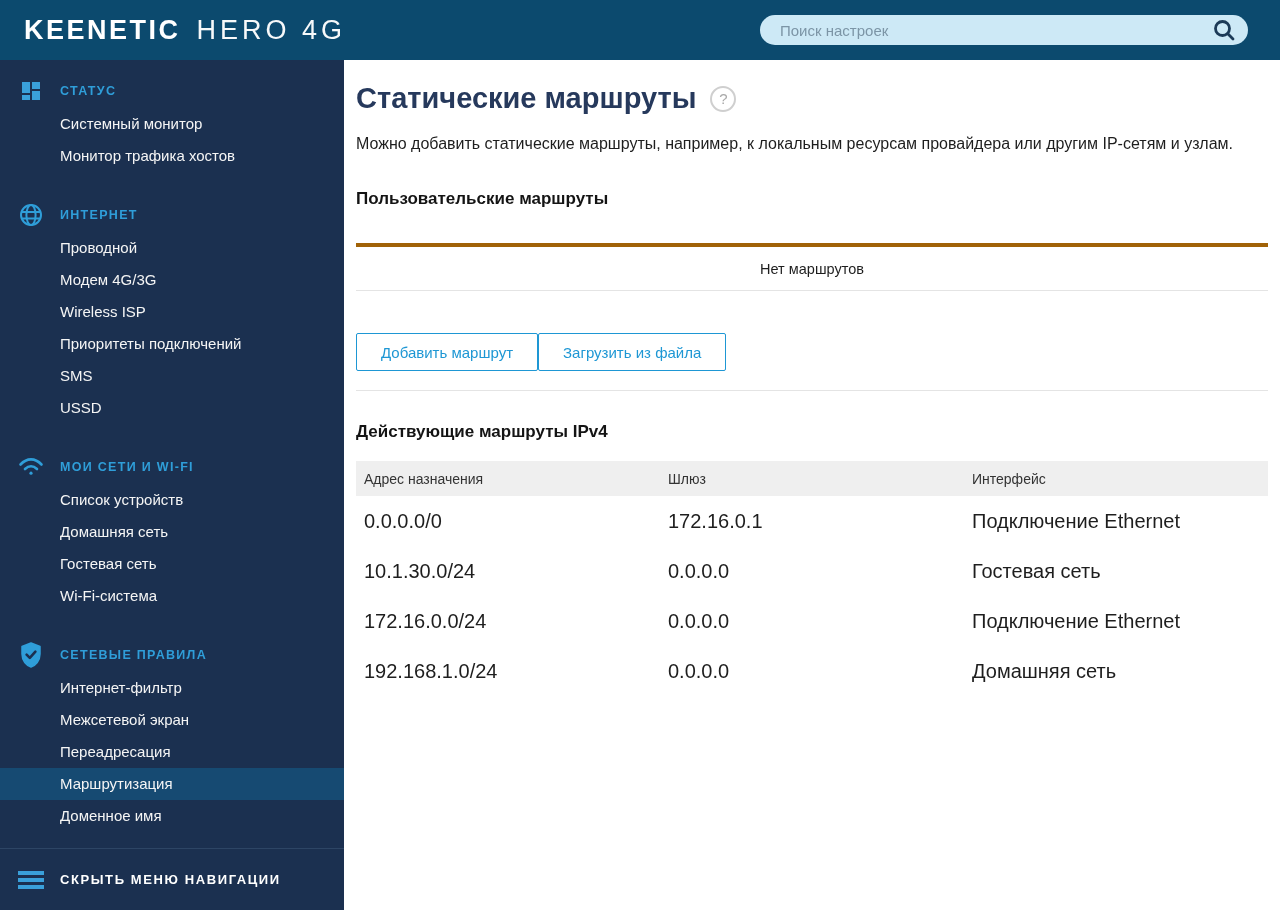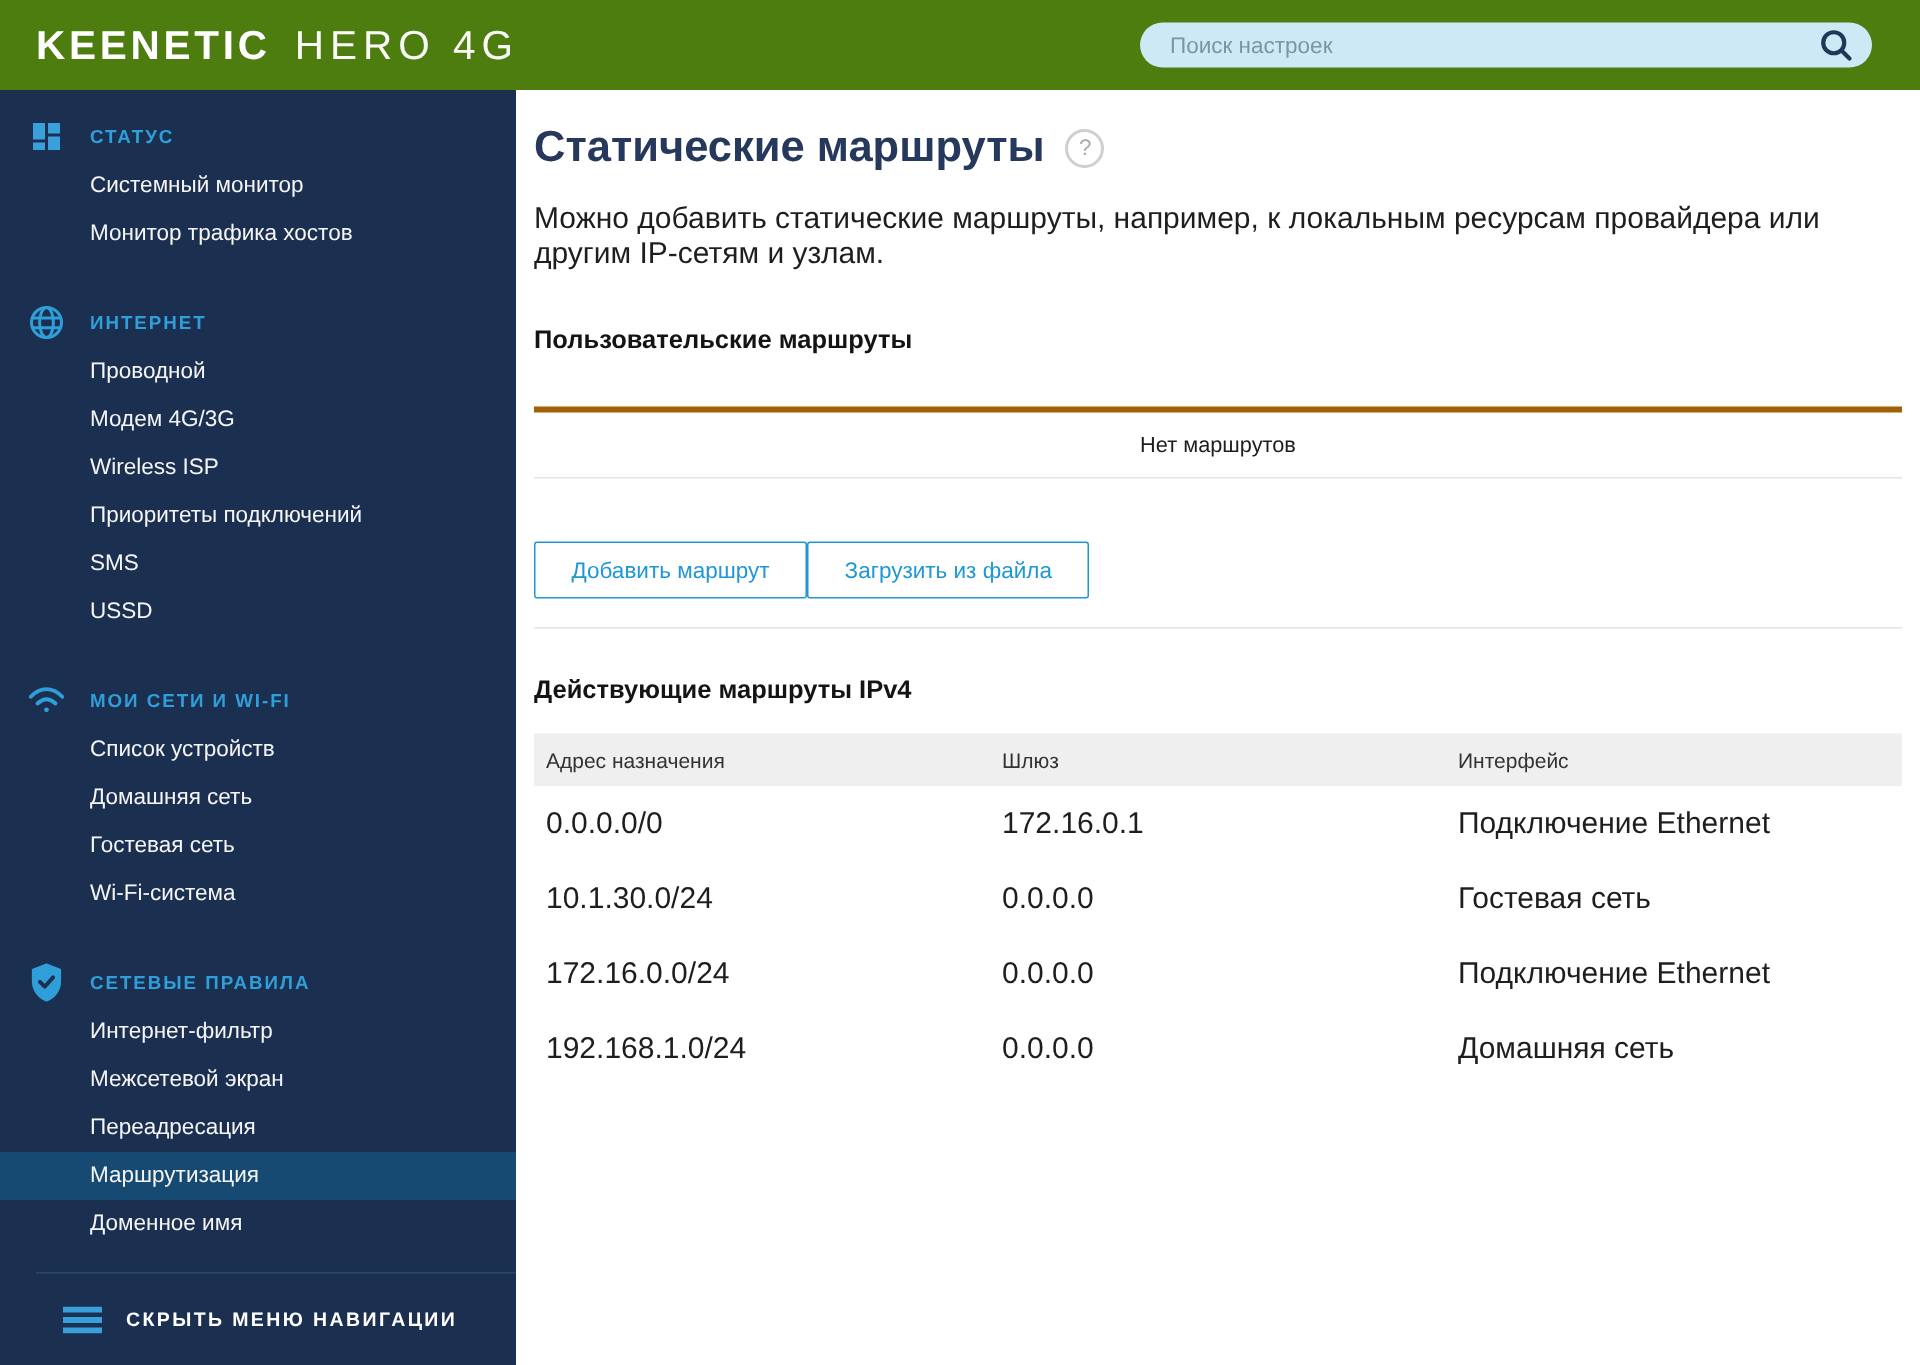--- a/index.html
+++ b/index.html
@@ -1,20 +1,20 @@
 <!DOCTYPE html>
 <html><head>
 <meta charset="utf-8">
 <style>
   * { margin:0; padding:0; box-sizing:border-box; }
   html,body { width:1280px; height:910px; overflow:hidden; background:#fff;
               font-family:"Liberation Sans", sans-serif; }
 
   
-  .topbar { height:60px; background:#4d7c0f; display:flex; align-items:center;
+  .topbar { height:60px; background:#0c4a6e; display:flex; align-items:center;
             padding:0 32px 0 24px; }
   .brand  { color:#fff; font-size:27px; font-weight:700; letter-spacing:2.5px; }
   .model  { color:#fff; font-size:27px; font-weight:400; letter-spacing:4px;
             margin-left:16px; opacity:.97; }
   .search { margin-left:auto; width:488px; height:30px; border-radius:15px;
             background:#cde9f6; display:flex; 
             padding:0 10px 0 20px; }
   .search input { flex:1; border:none; background:transparent; outline:none;
                   font-size:15px; color:#1c3a57; font-family:inherit; }
   .search input::placeholder { color:#7c95a6; }
@@ -31,33 +31,33 @@
   .nav-section:first-child { margin-top:0; }
   .section-header { display:flex; align-items:center; height:34px; padding-left:16px; }
   .section-icon { width:30px; display:flex; justify-content:center; align-items:center; }
   .section-label { margin-left:14px; color:#2f9ed9; font-size:12.5px; font-weight:700;
                    letter-spacing:1.3px; }
   .nav-item { height:32px; line-height:32px; padding-left:60px; color:#f5f5f5;
               font-size:15px; cursor:pointer; white-space:nowrap; }
   .nav-item.active { background:#164a72; }
   .sidebar-footer { position:absolute; bottom:0; left:0; right:0; height:62px;
                     border-top:1px solid #2d4565; display:flex; align-items:center;
-                    padding-left:16px; cursor:pointer;margin-left:24px; }
+                    padding-left:16px; cursor:pointer; }
   .footer-icon { width:30px; display:flex; justify-content:center; }
   .footer-label { margin-left:14px; color:#fff; font-weight:700; font-size:13px;
                   letter-spacing:1.6px; }
 
   
   .main { flex:1; background:#fff; padding:0 12px; }
   .title-row { display:flex; align-items:center; margin-top:22px; }
   .page-title { font-size:29px; font-weight:600; color:#26395c; }
   .help { width:26px; height:26px; border:2px solid #cfcfcf; border-radius:50%;
           color:#a9a9a9; font-size:15px; display:flex; align-items:center;
           justify-content:center; margin-left:14px; cursor:pointer; }
-  .description { margin-top:20px; font-size:20px; color:#1e1e1e; }
+  .description { margin-top:20px; font-size:16px; color:#1e1e1e; }
   .section-heading { font-size:17px; font-weight:600; color:#141414; }
   .h-user { margin-top:36px; }
   .empty-table { margin-top:34px; border-top:4px solid #a16207; border-bottom:1px solid #e4e4e4;
                  height:48px; display:flex; align-items:center; justify-content:center;
                  font-size:14.5px; color:#1e1e1e; }
   .buttons { margin-top:42px; display:flex; }
   .btn { height:38px; padding:0 24px; border:1px solid #1e97d4; background:#fff;
          color:#1e97d4; font-size:15px; border-radius:2px; cursor:pointer;
          font-family:inherit; }
   .divider { border-bottom:1px solid #e4e4e4; margin-top:19px; }

